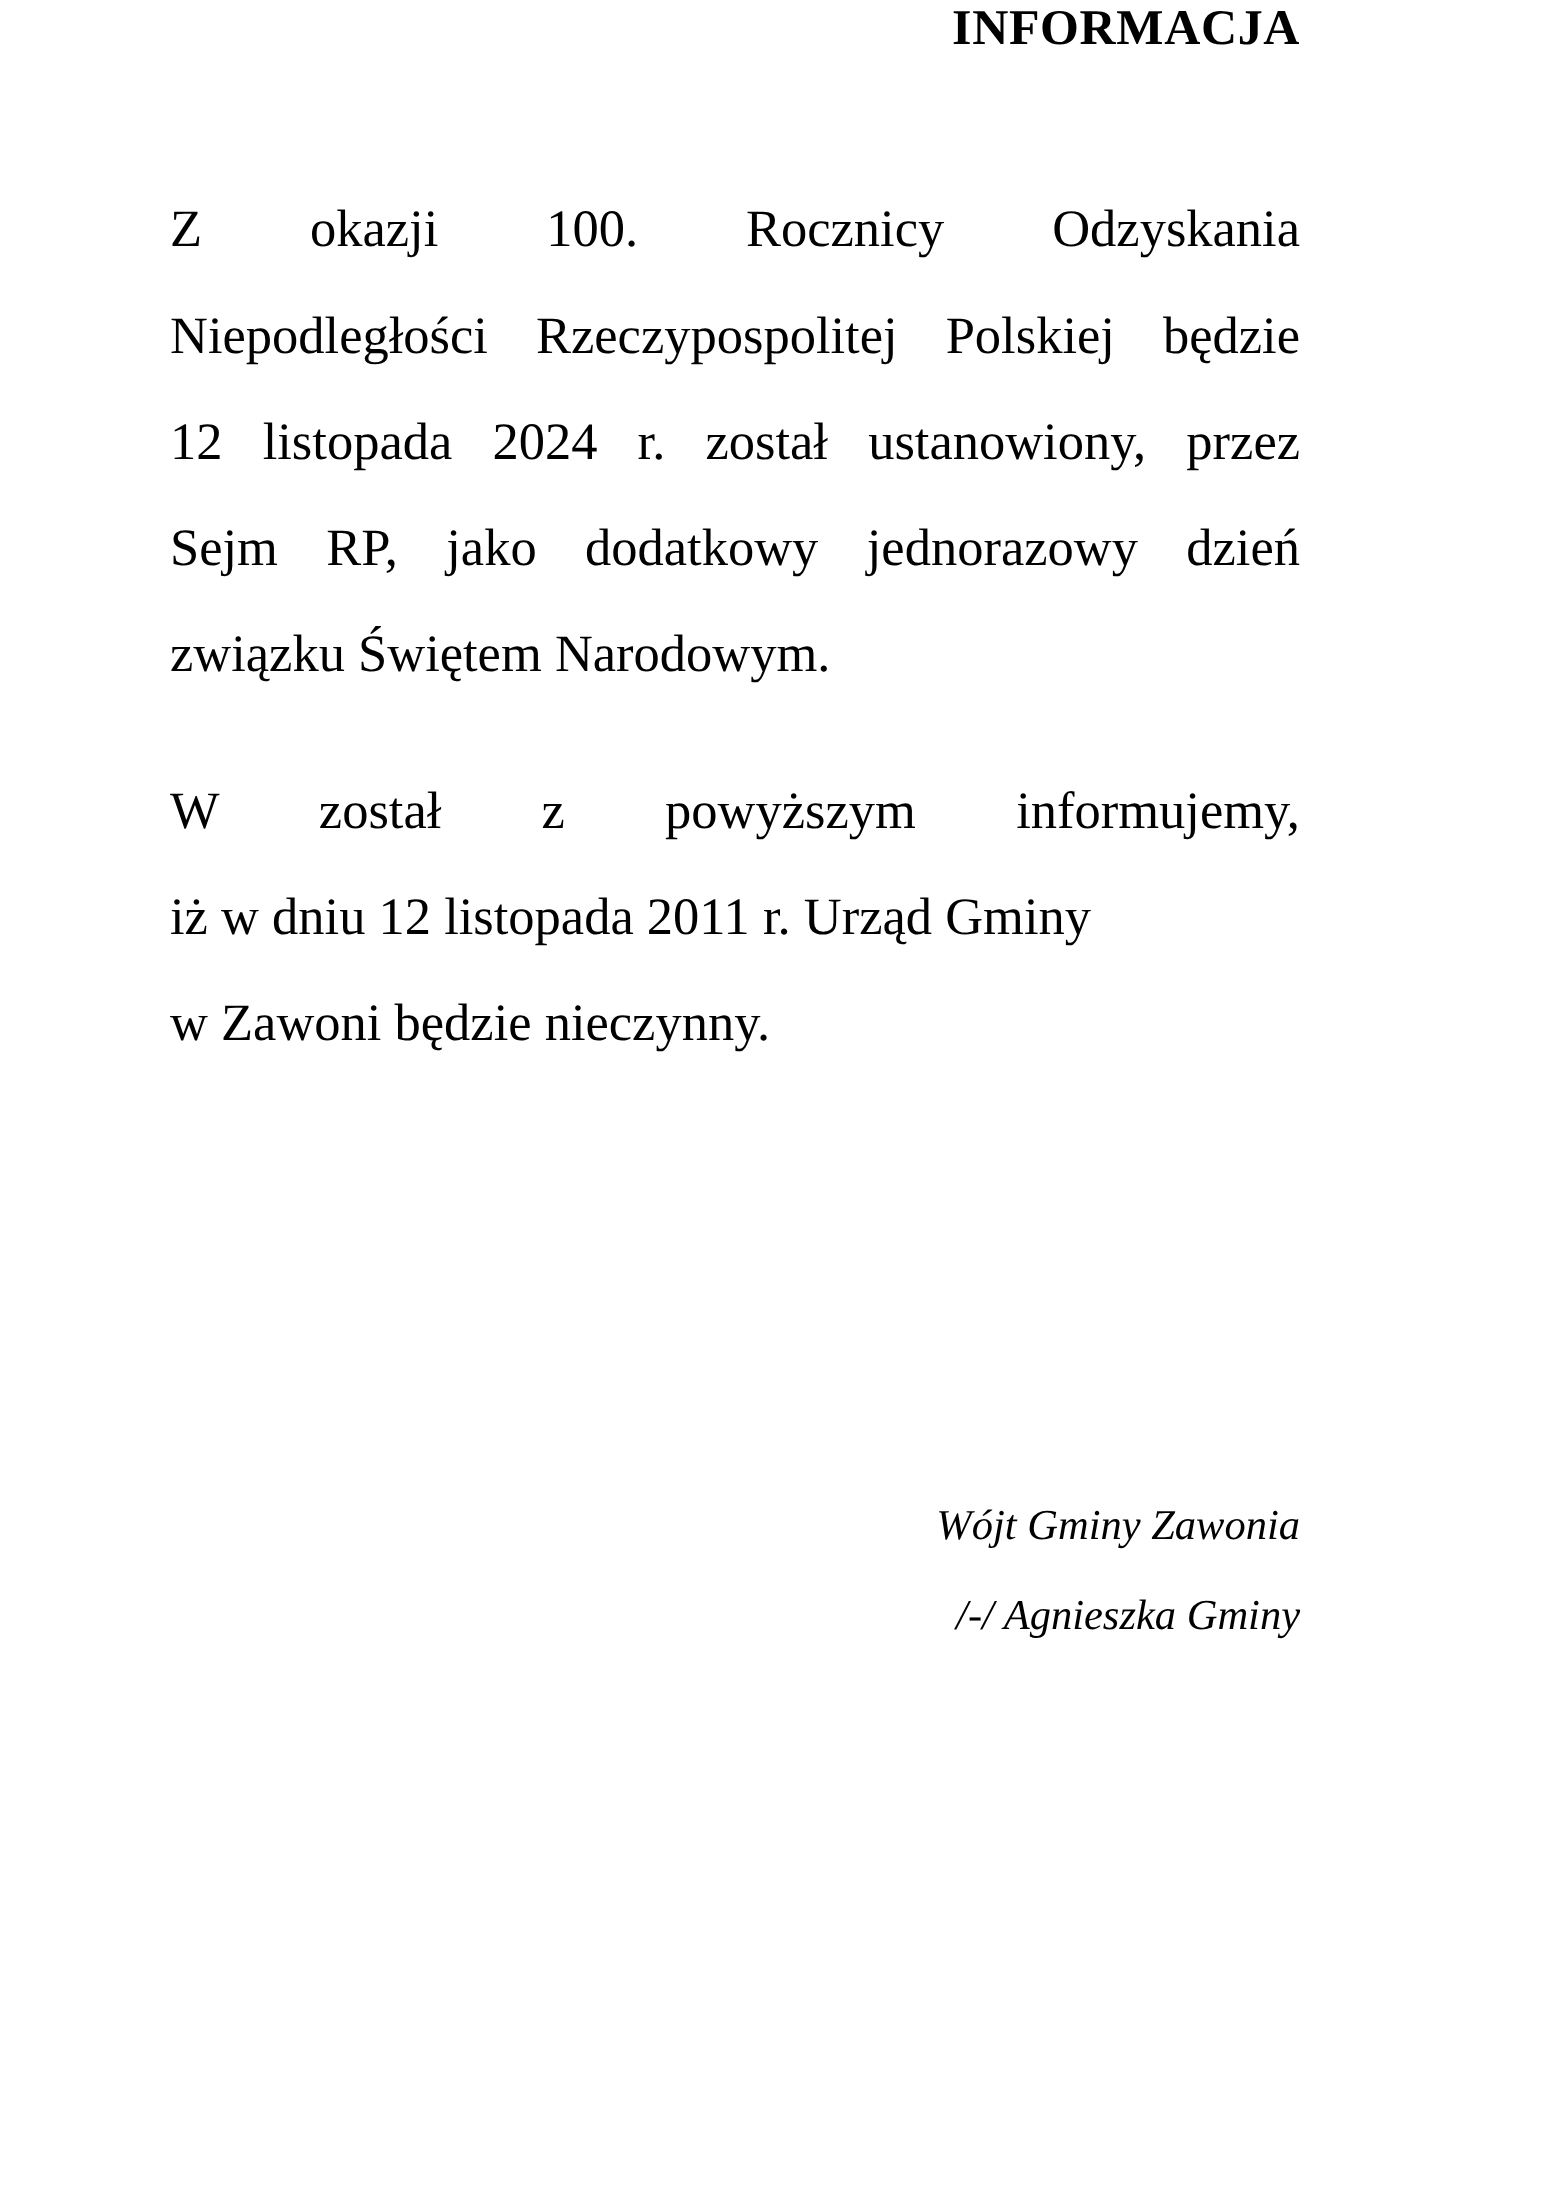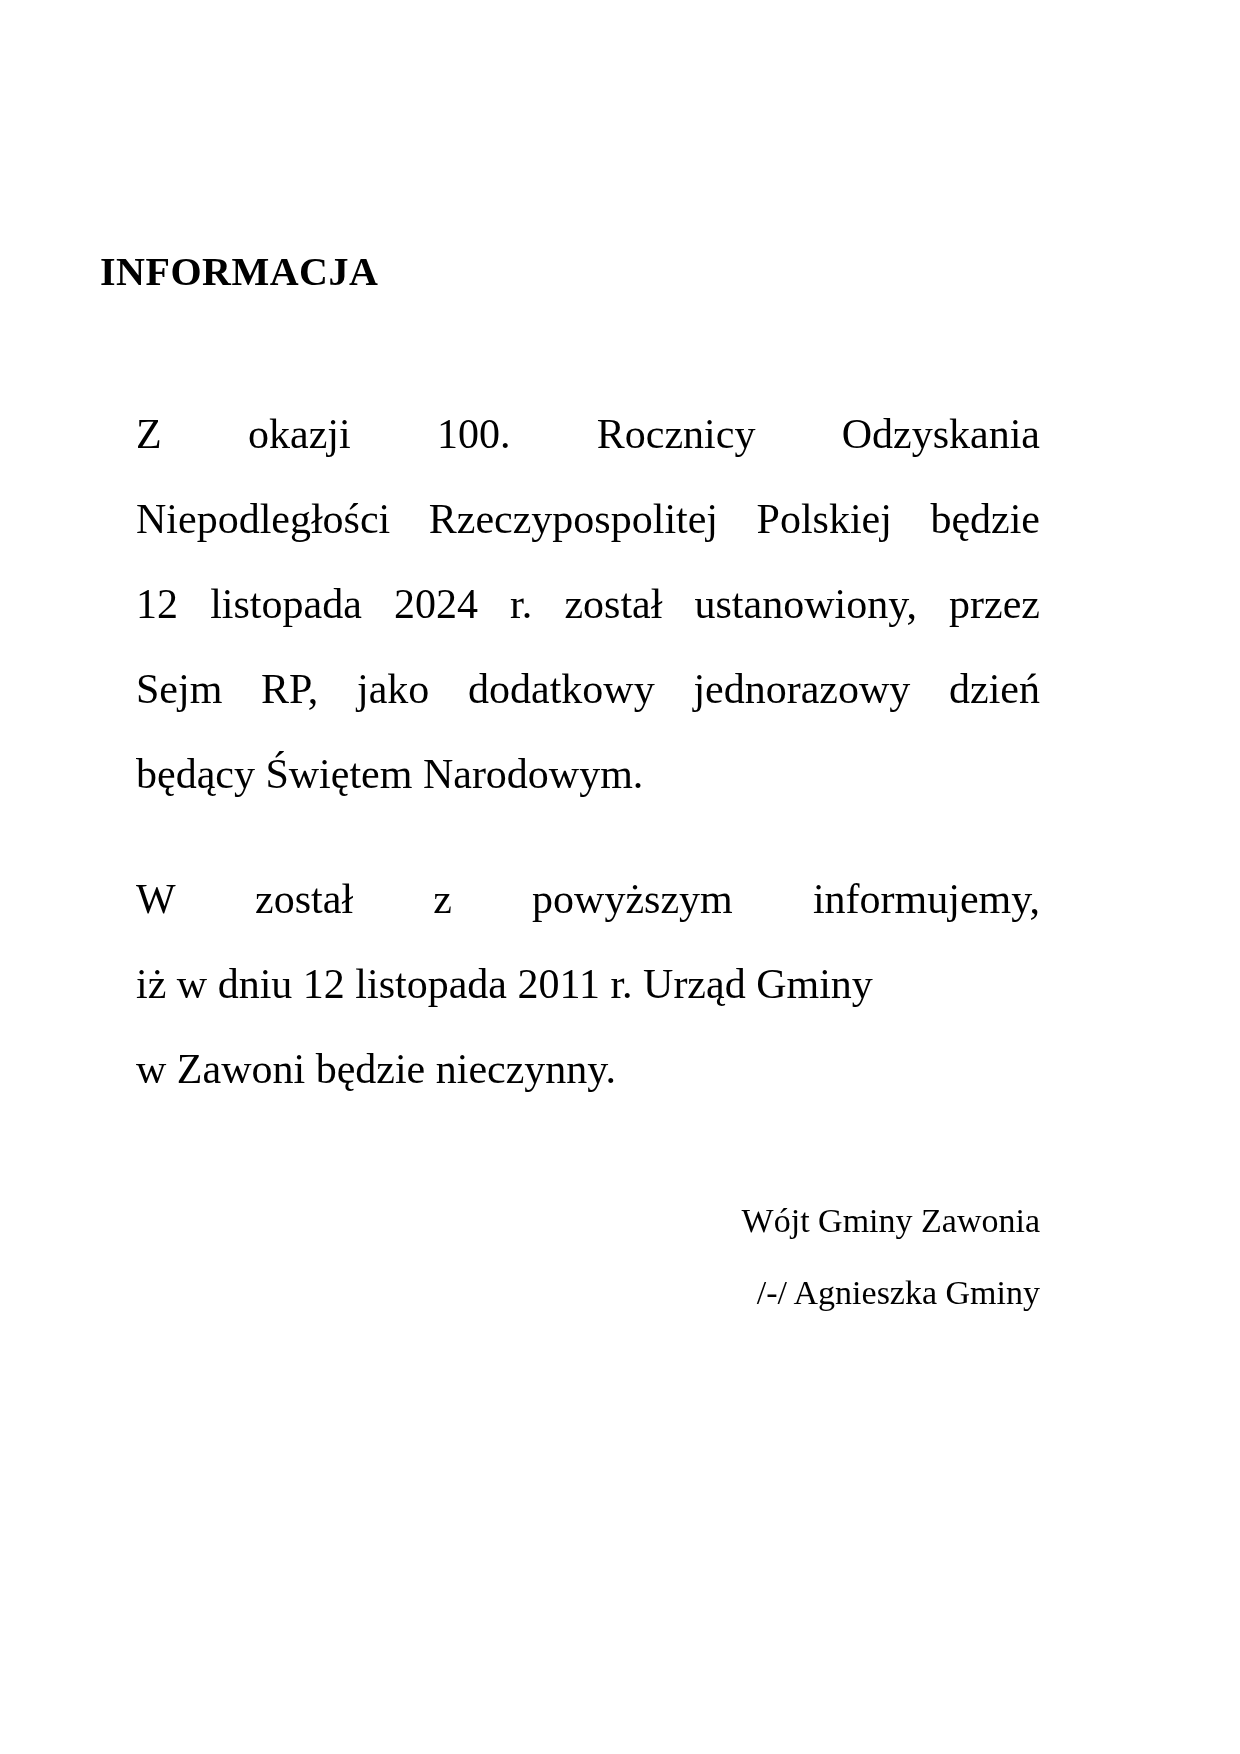--- a/index.html
+++ b/index.html
@@ -17,26 +17,25 @@
     font-family: "Liberation Serif", "DejaVu Serif", serif;
     color: #000000;
   }
   .content {
     position: absolute;
     left: 88px;
     top: 0;
     width: 952px;
   }
   .doc-title {
-    text-align: left;
+    text-align: right;
     font-weight: bold;
     font-size: 40px;
     letter-spacing: 0.5px;
-    margin: 12px;
-    padding-top: 238px;
+    margin: 0;
     line-height: 1.1;
   }
   .body-block {
     margin-top: 98px;
     margin-left: 48px;
   }
   .para {
     font-size: 42px;
     line-height: 85px;
     text-align: justify;
@@ -67,39 +66,40 @@
     left: 88px;
     top: 1185px;
     width: 952px;
     text-align: right;
     font-size: 34px;
     line-height: 72px;
   }
   .sig-line {
     display: block;
     white-space: nowrap;
+    font-style: italic;
   }
 </style>
 </head>
 <body>
 
 <div class="page">
 
   <div class="content">
 
     <h1 class="doc-title">INFORMACJA</h1>
 
     <div class="body-block">
 
       <p class="para p1">
         <span class="jline">Z okazji 100. Rocznicy Odzyskania</span>
         <span class="jline">Niepodległości Rzeczypospolitej Polskiej będzie</span>
         <span class="jline">12 listopada 2024 r. został ustanowiony, przez</span>
         <span class="jline">Sejm RP, jako dodatkowy jednorazowy dzień</span>
-        <span class="jline last">będący Świętem Narodowym.</span>
+        <span class="jline last">związku Świętem Narodowym.</span>
       </p>
 
       <p class="para p2">
         <span class="jline">W został z powyższym informujemy,</span>
         <span class="jline last">iż w dniu 12 listopada 2011 r. Urząd Gminy</span>
         <span class="jline last">w Zawoni będzie nieczynny.</span>
       </p>
 
     </div>
   </div>

